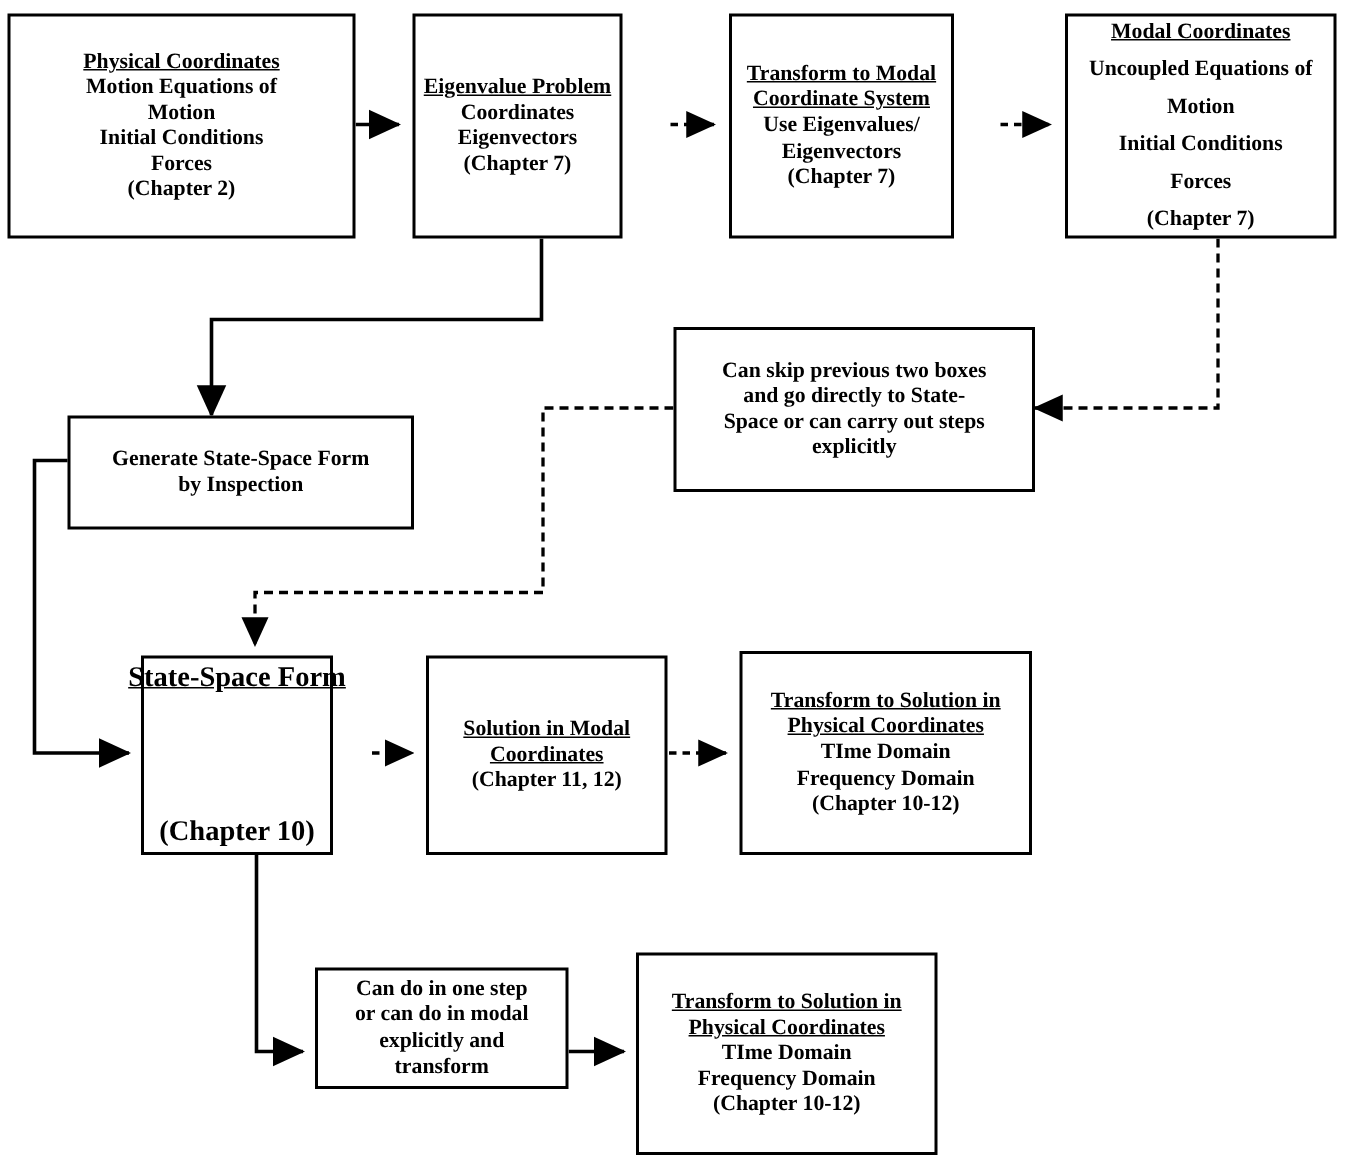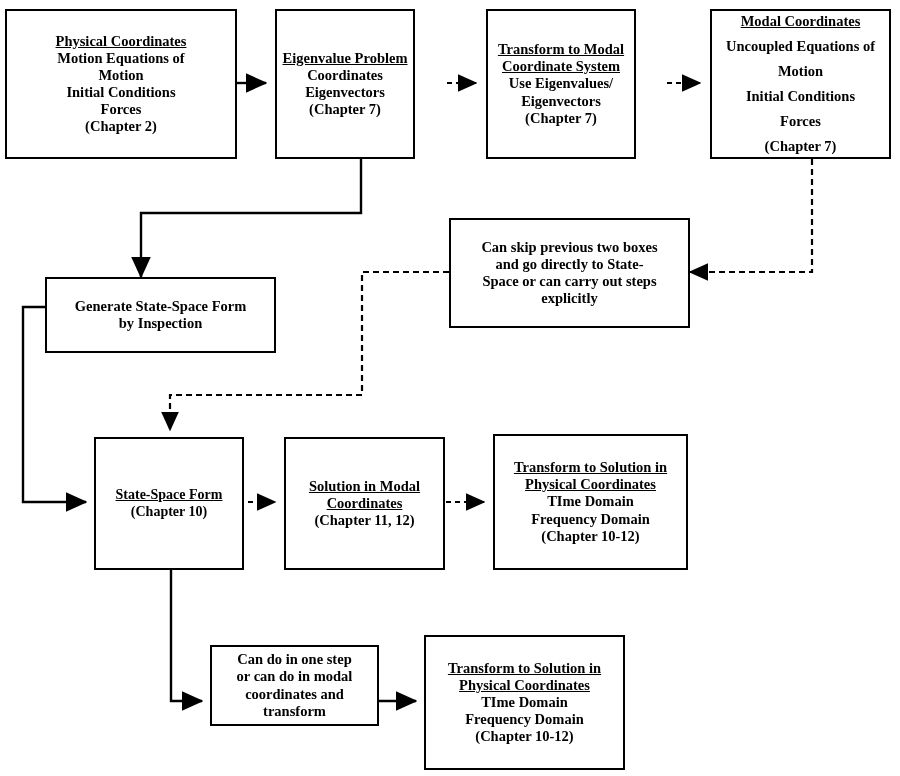--- a/index.html
+++ b/index.html
@@ -131,21 +131,21 @@
     <span class="ln">and go directly to State-</span>
     <span class="ln">Space or can carry out steps</span>
     <span class="ln">explicitly</span>
   </div>
 
   <div class="node" style="left:45px;top:277px;width:231px;height:76px;font-size:14.5px;">
     <span class="ln">Generate State-Space Form</span>
     <span class="ln">by Inspection</span>
   </div>
 
-  <div class="node" style="left:94px;top:437px;width:150px;height:133px;font-size:14px;">
+  <div class="node" style="left:94px;top:437px;width:128px;height:133px;font-size:19px;justify-content:space-between;">
     <span class="ln u">State-Space Form</span>
     <span class="ln">(Chapter 10)</span>
   </div>
 
   <div class="node" style="left:284px;top:437px;width:161px;height:133px;font-size:14.5px;justify-content:center;">
     <span class="ln u">Solution in Modal</span>
     <span class="ln u">Coordinates</span>
     <span class="ln">(Chapter 11, 12)</span>
   </div>
 
@@ -153,21 +153,21 @@
     <span class="ln u">Transform to Solution in</span>
     <span class="ln u">Physical Coordinates</span>
     <span class="ln">TIme Domain</span>
     <span class="ln">Frequency Domain</span>
     <span class="ln">(Chapter 10-12)</span>
   </div>
 
   <div class="node" style="left:210px;top:645px;width:169px;height:81px;font-size:14.5px;">
     <span class="ln">Can do in one step</span>
     <span class="ln">or can do in modal</span>
-    <span class="ln">coordinates and</span>
+    <span class="ln">explicitly and</span>
     <span class="ln">transform</span>
   </div>
 
   <div class="node" style="left:424px;top:635px;width:201px;height:135px;font-size:14.5px;">
     <span class="ln u">Transform to Solution in</span>
     <span class="ln u">Physical Coordinates</span>
     <span class="ln">TIme Domain</span>
     <span class="ln">Frequency Domain</span>
     <span class="ln">(Chapter 10-12)</span>
   </div>

